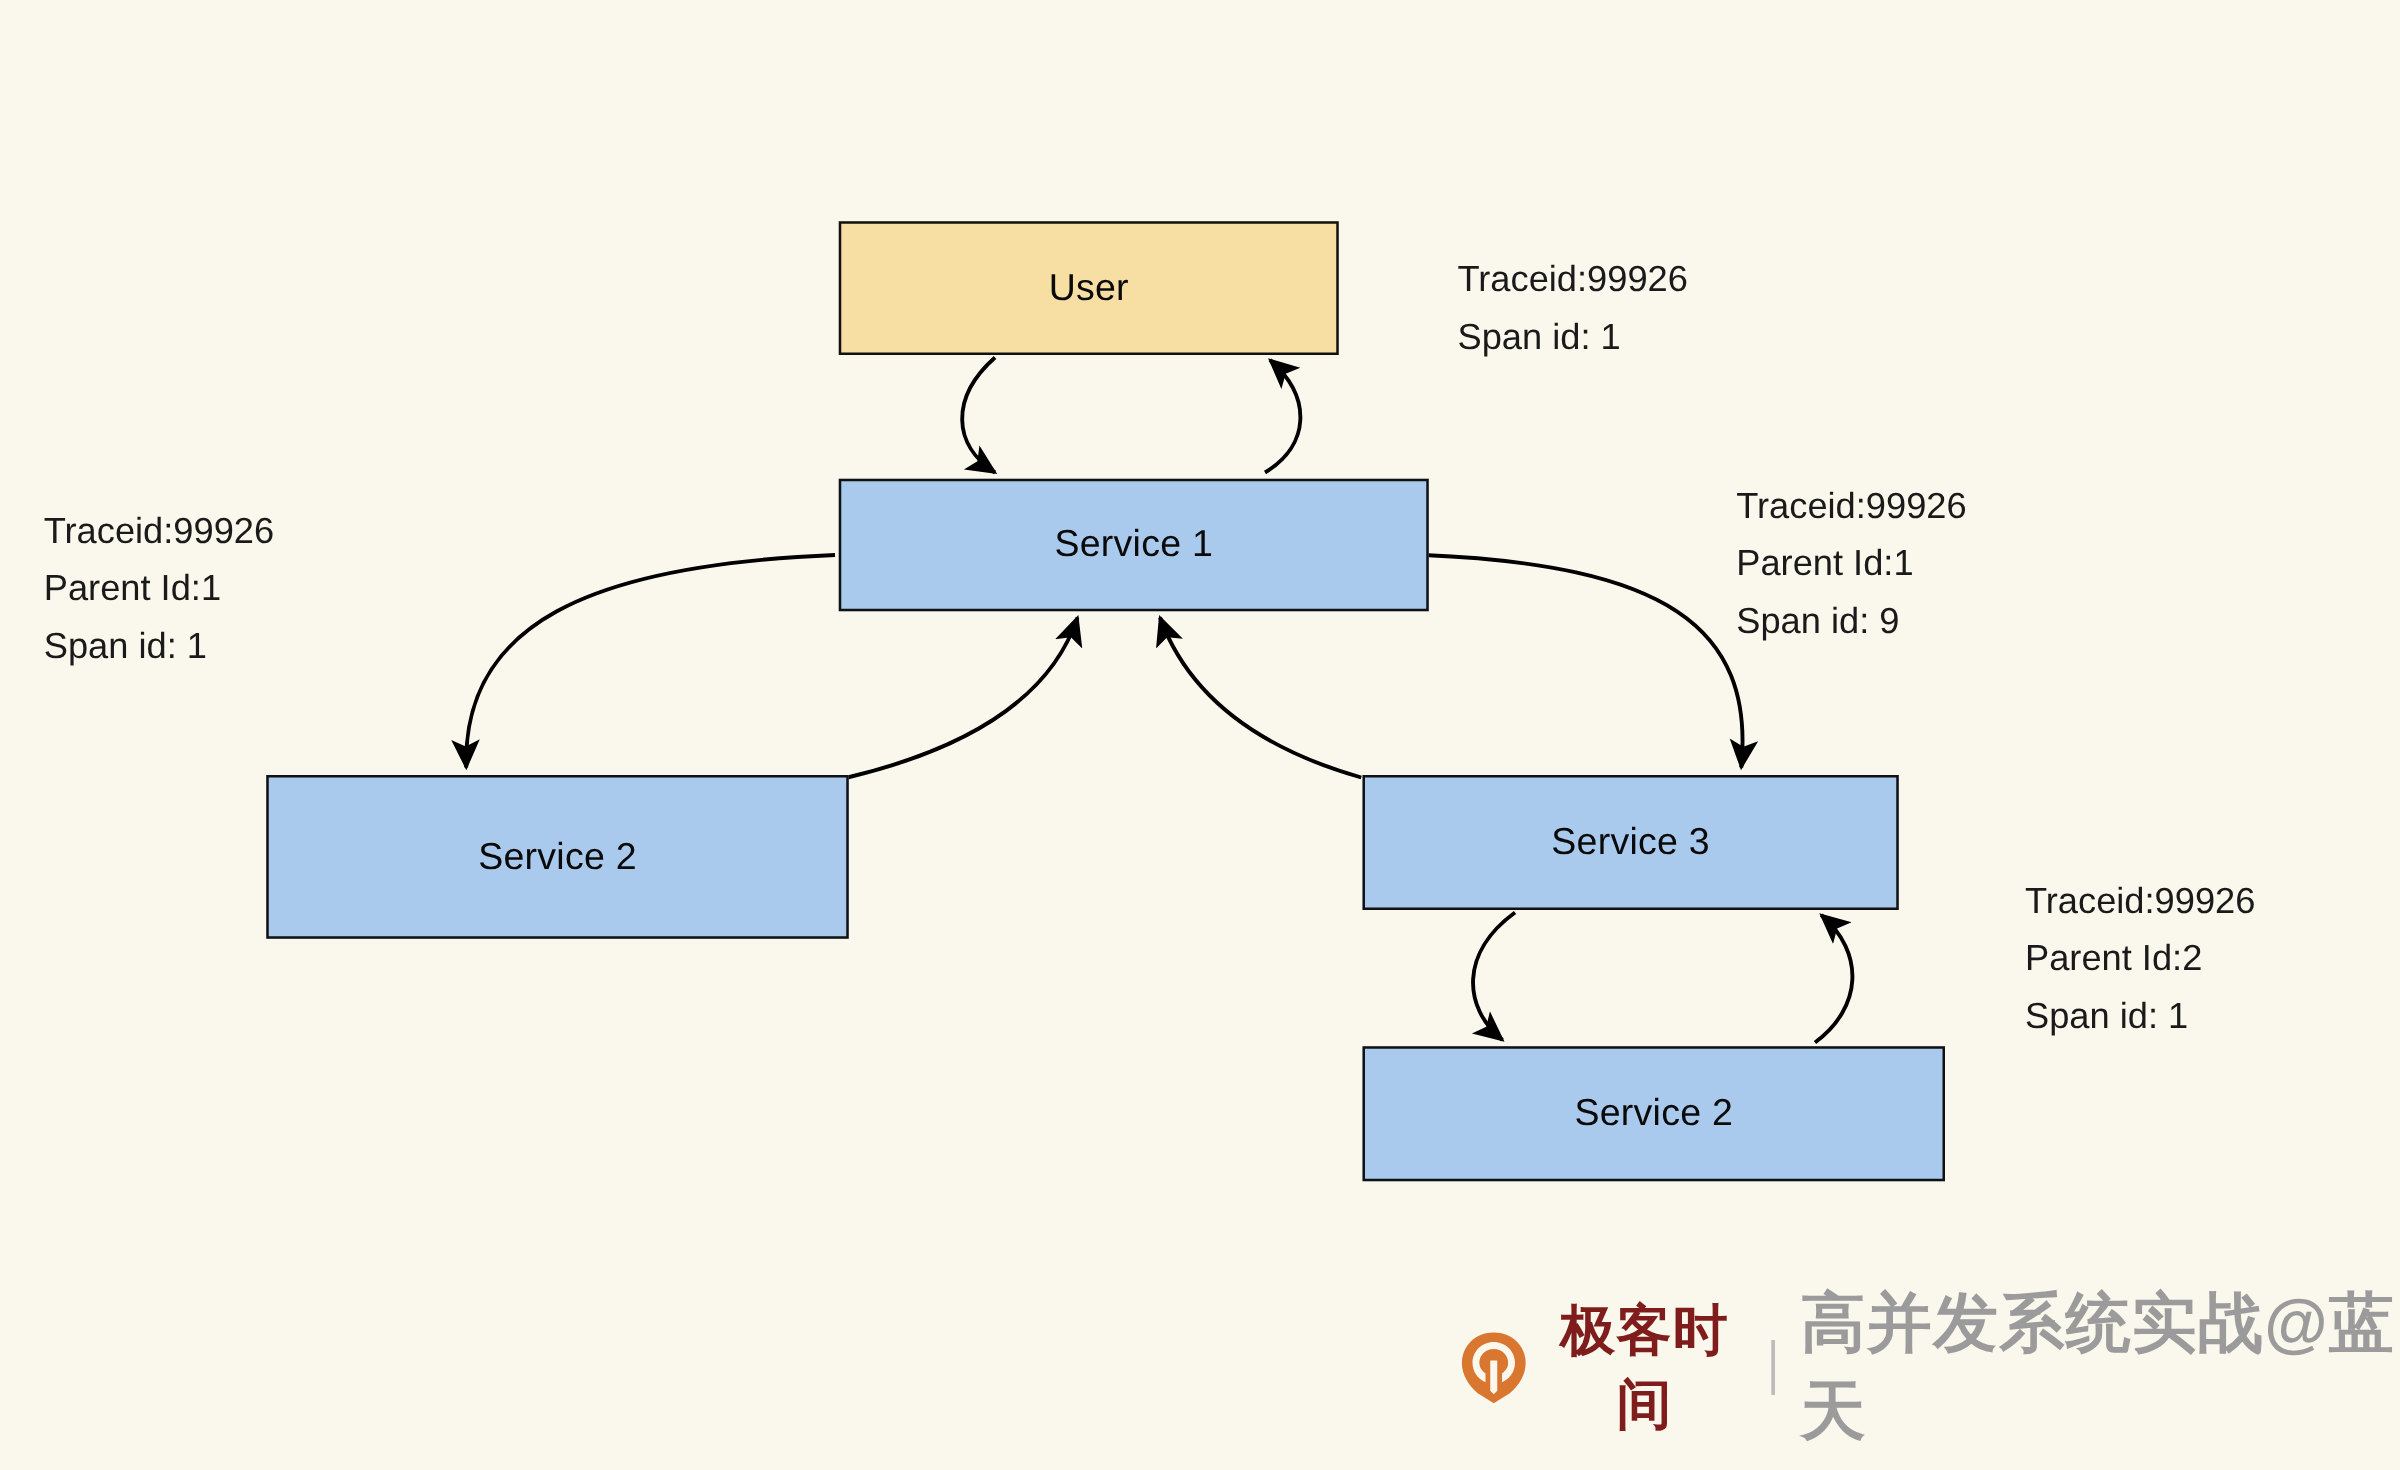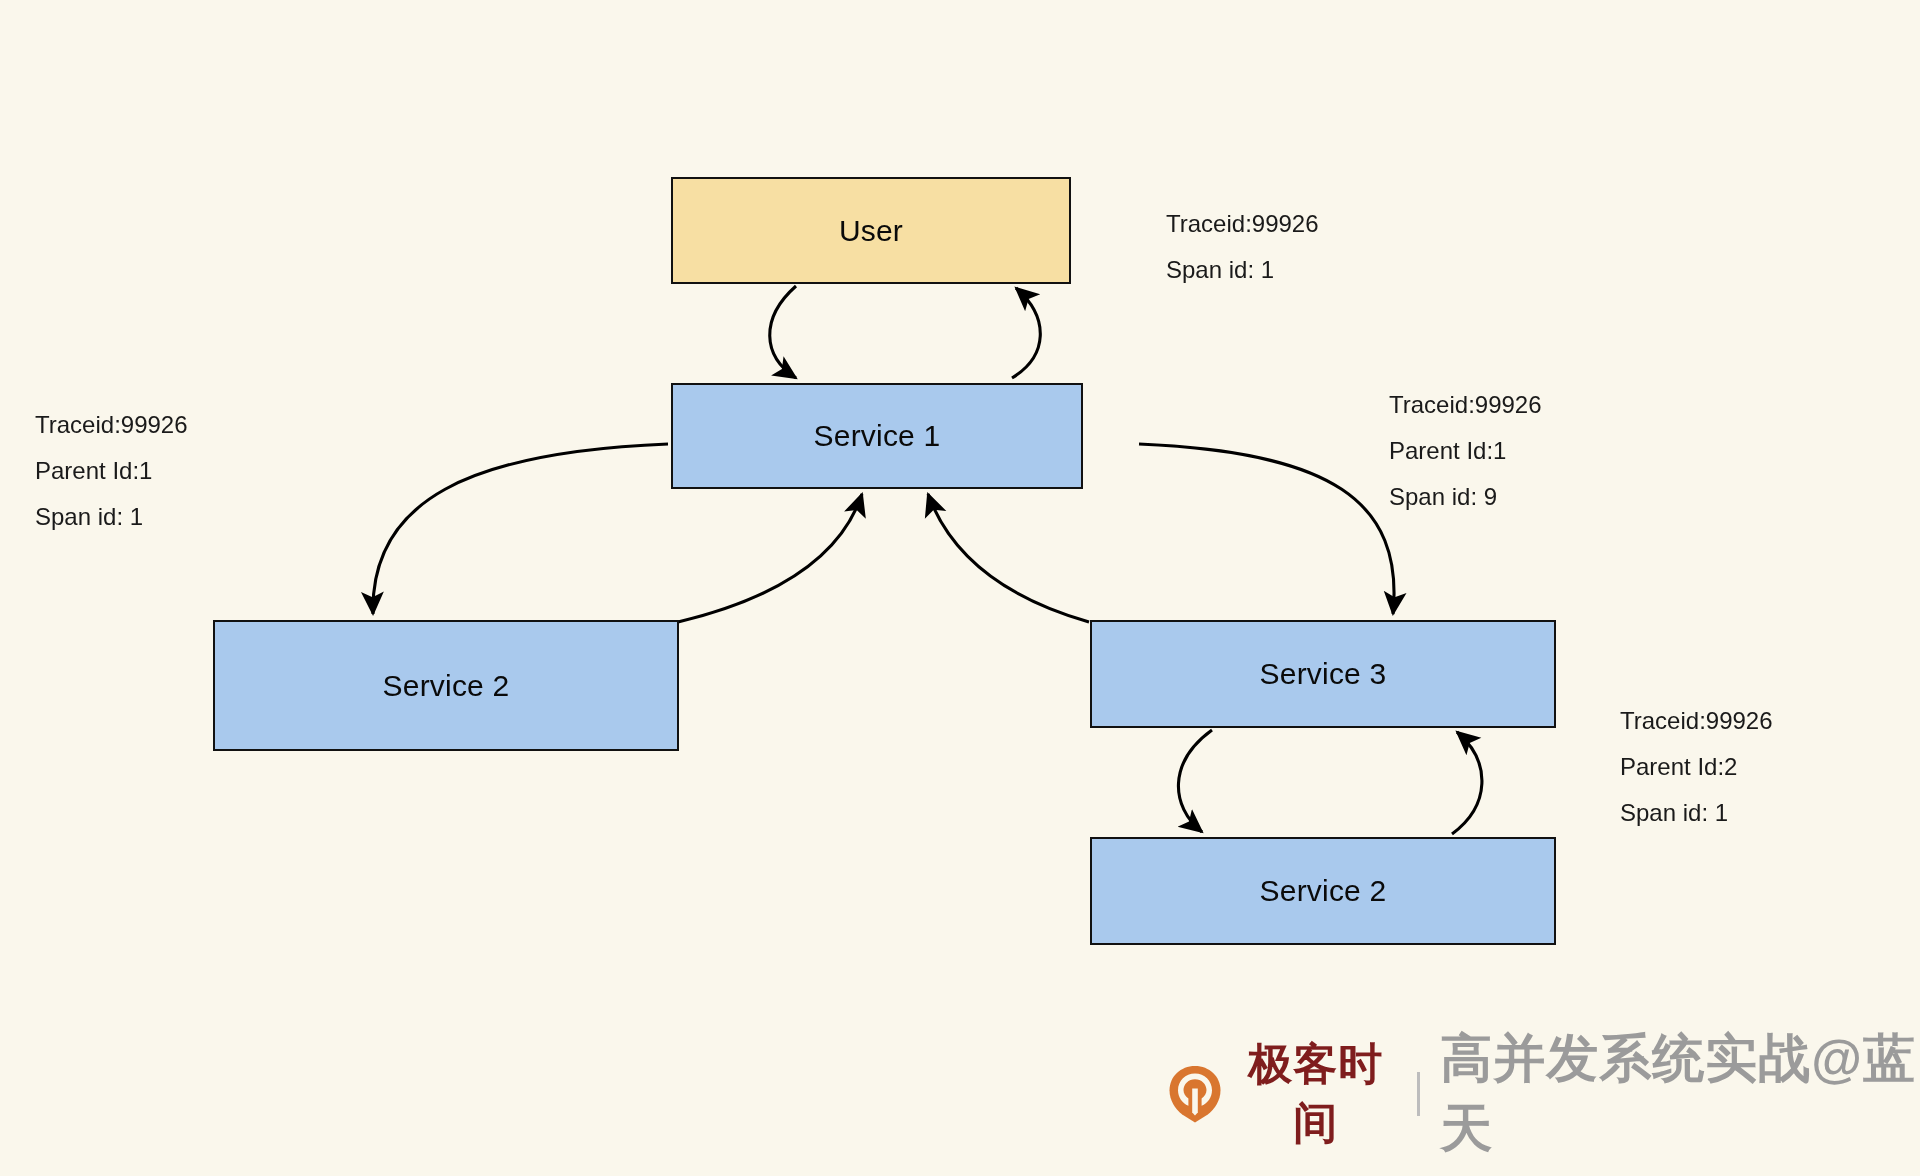--- a/index.html
+++ b/index.html
@@ -34,35 +34,35 @@
     justify-content: center;
     font-size: 30px;
     color: #0a0a0a;
     letter-spacing: 0.2px;
     z-index: 4;
   }
   .node-user    { background: #f7dfa3; }
   .node-service { background: #a9c9ed; }
 
   #node-user      { left: 671px;  top: 177px; width: 400px; height: 107px; }
-  #node-service-1 { left: 671px;  top: 383px; width: 412px; height: 106px; }
+  #node-service-1 { left: 671px;  top: 383px; width: 472px; height: 106px; }
   #node-service-2 { left: 213px;  top: 620px; width: 466px; height: 131px; }
-  #node-service-3 { left: 1090px; top: 620px; width: 466px; height: 108px; }
+  #node-service-3 { left: 1090px; top: 620px; width: 429px; height: 108px; }
   #node-service-4 { left: 1090px; top: 837px; width: 466px; height: 108px; }
 
   
   .annotation {
     position: absolute;
     font-size: 29px;
     line-height: 46px;
     color: #1a1a1a;
     white-space: nowrap;
     z-index: 5;
   }
-  .annotation div { font-size: 24px; }
+  .annotation div { font-size: 29px; }
 
   #annotation-user      { left: 1166px; top: 201px; }
   #annotation-service-2 { left: 35px;   top: 402px; }
   #annotation-service-3 { left: 1389px; top: 382px; }
   #annotation-service-4 { left: 1620px; top: 698px; }
 
   
   #edges {
     position: absolute;
     left: 0;

